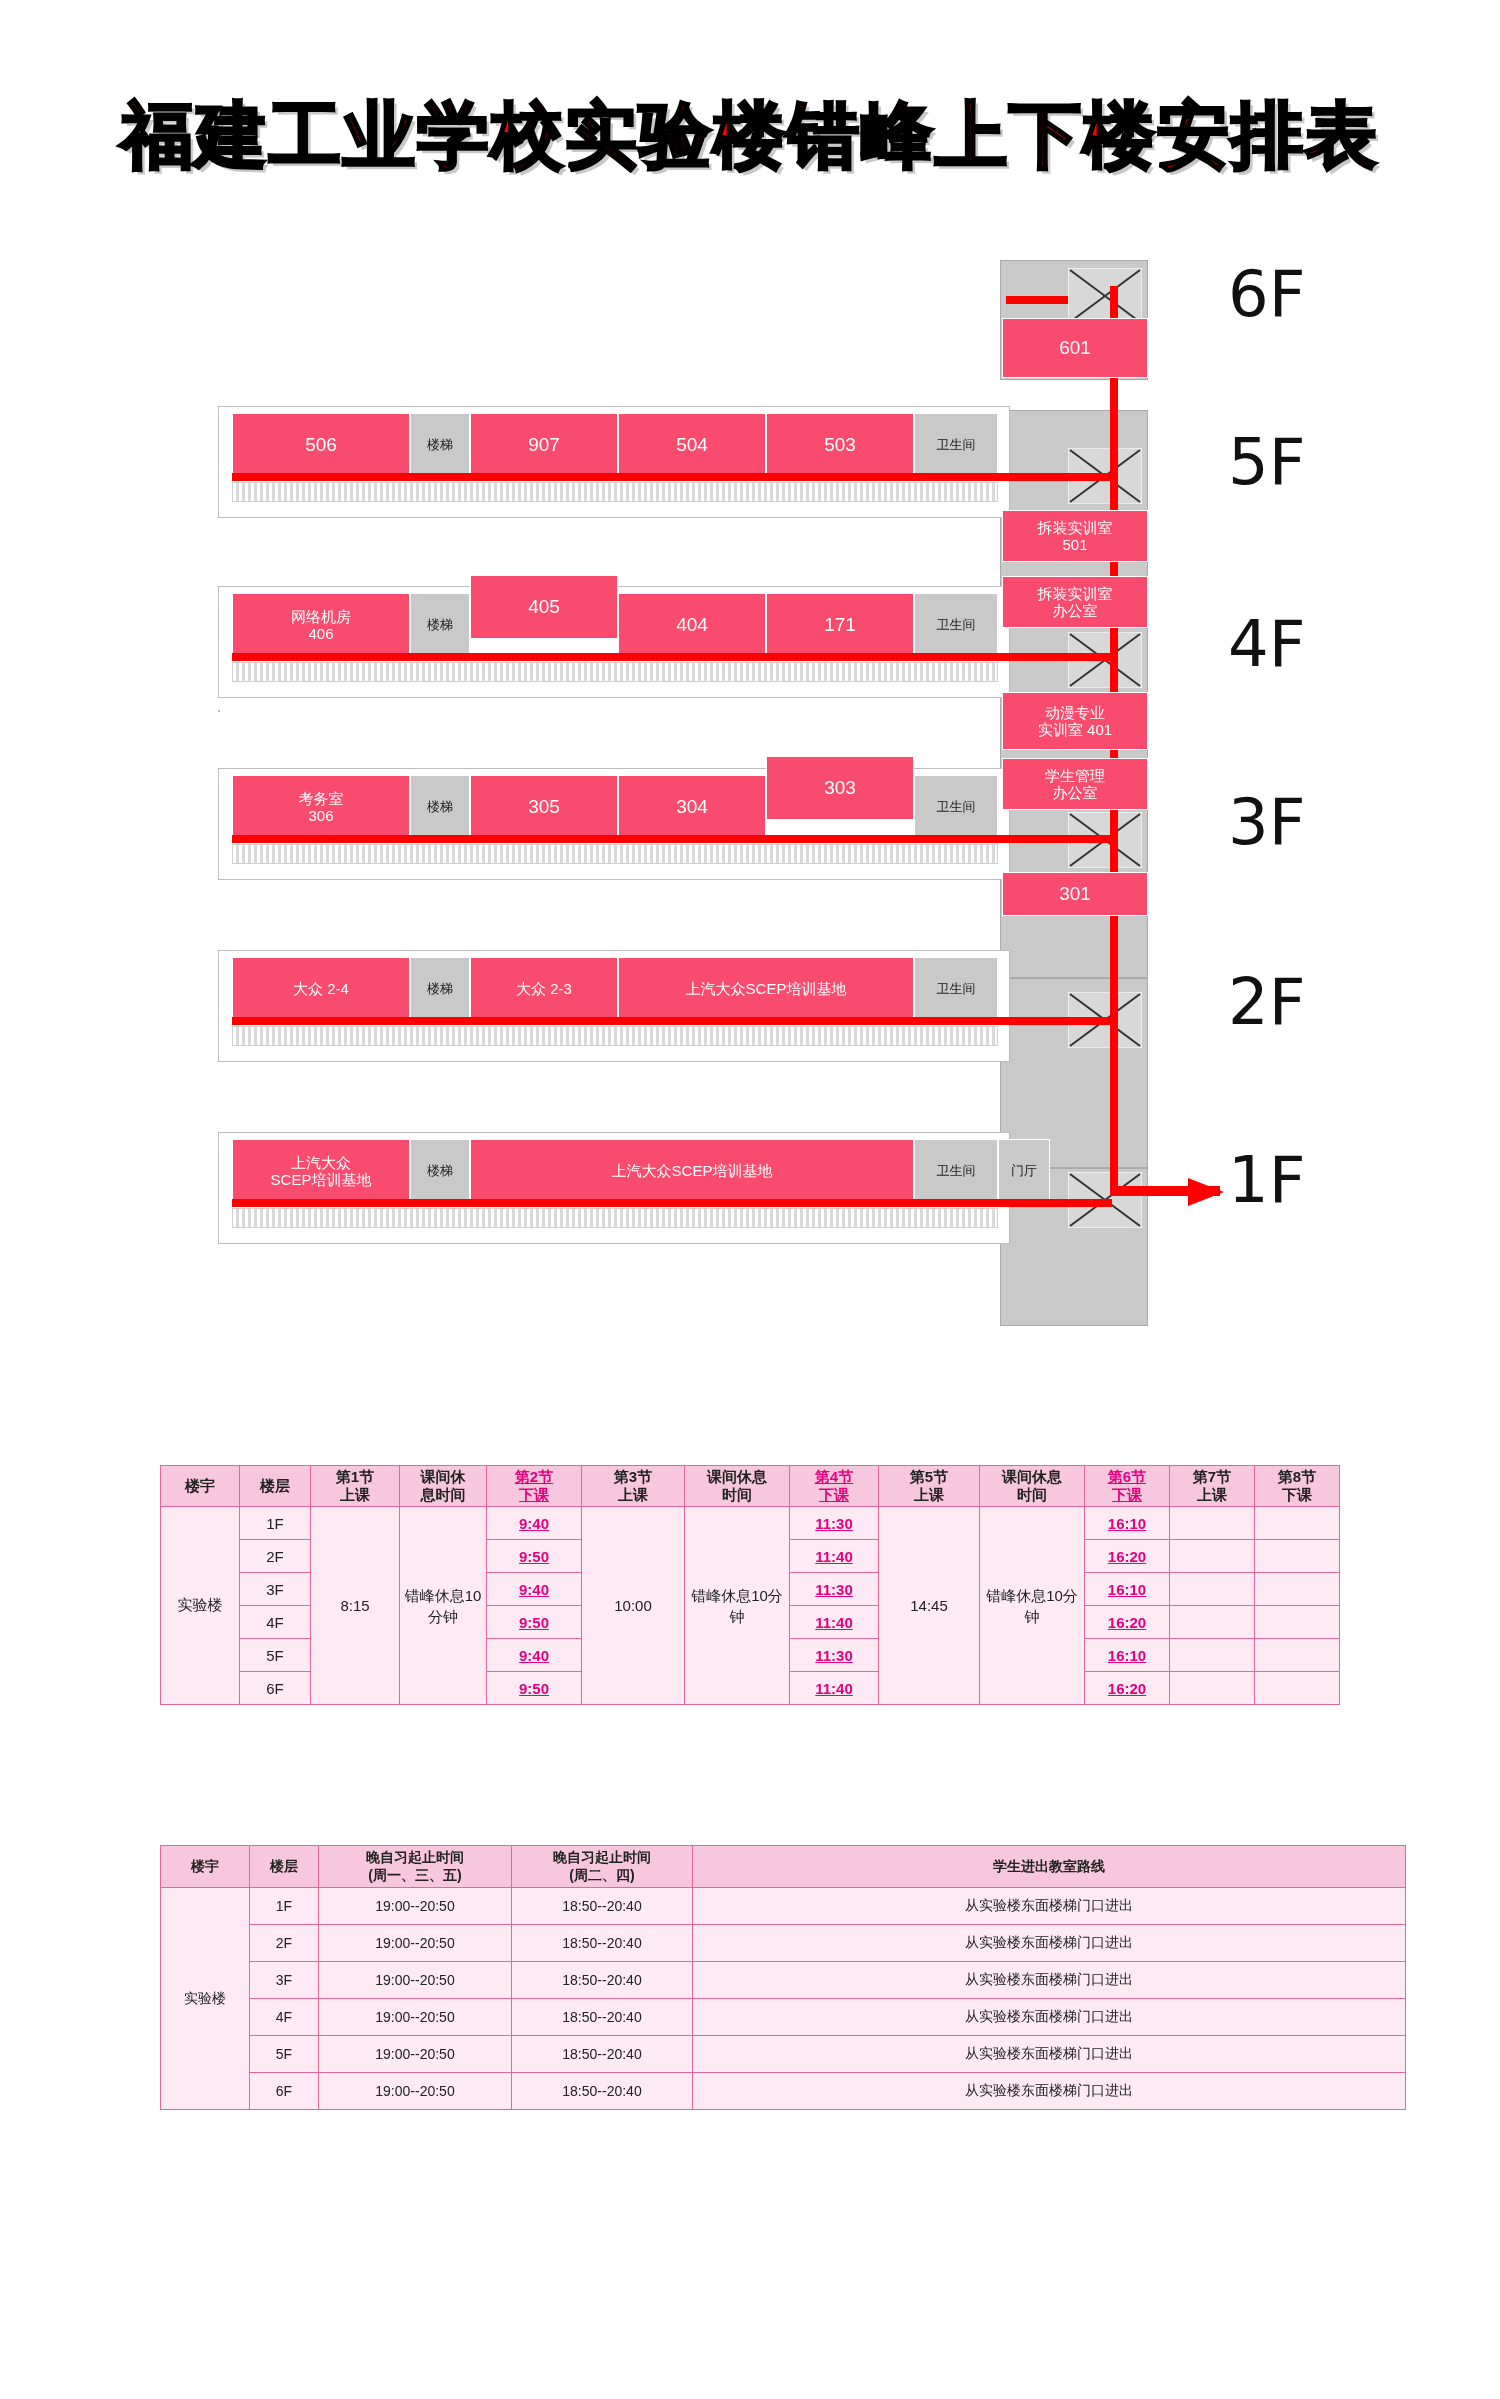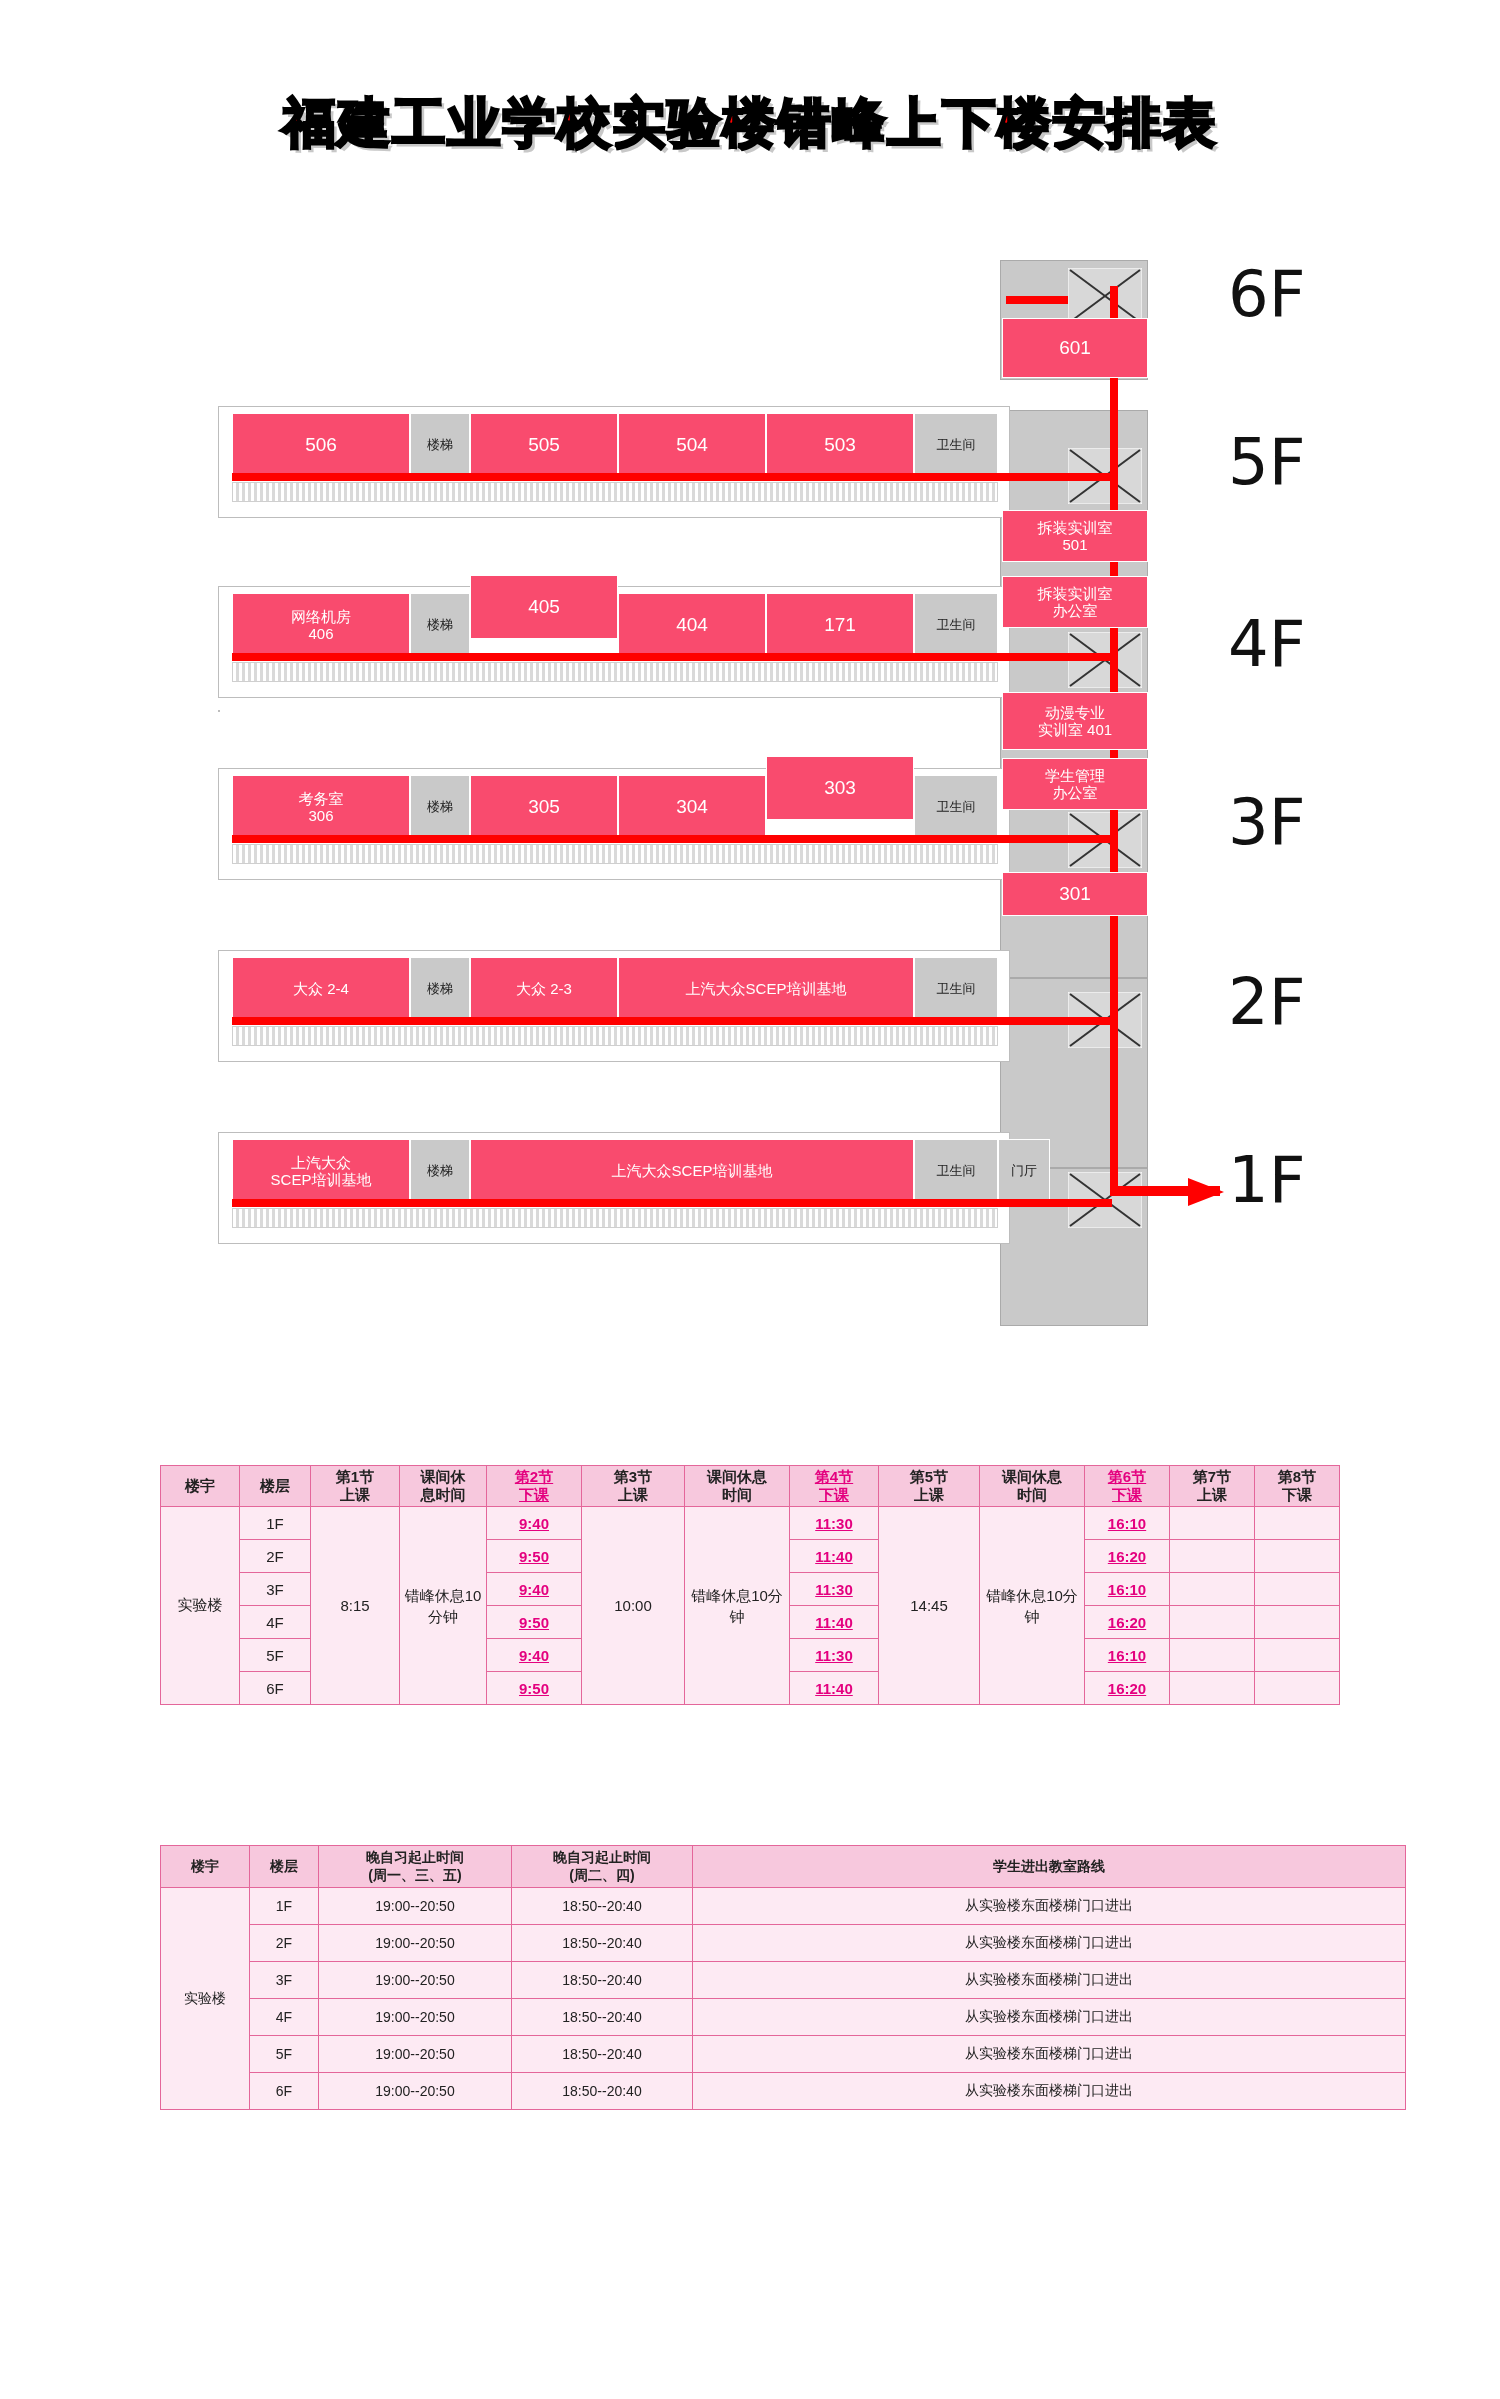--- a/index.html
+++ b/index.html
@@ -6,21 +6,21 @@
   body{
     width:1500px;height:2399px;
     background:#ffffff;
     font-family:"Liberation Sans","DejaVu Sans",sans-serif;
     position:relative;
     overflow:hidden;
   }
   
   #title{
     position:absolute;left:0;top:88px;width:1500px;text-align:center;
-    font-size:53px;font-weight:bold;letter-spacing:2px;
+    font-size:72px;font-weight:bold;letter-spacing:2px;
     color:#ff0000;
     -webkit-text-stroke:3px #000;
     text-shadow:4px 4px 0 #c8c8c8;
     font-family:"DejaVu Sans",sans-serif;
     white-space:nowrap;
   }
   
   #diagram{position:absolute;left:0;top:270px;width:1500px;height:680px;}
   .floor-label{
     position:absolute;font-size:64px;color:#111;font-weight:normal;
@@ -133,21 +133,21 @@
 
   <div class="room big" style="left:1002px;top:48px;width:146px;height:60px;">601</div>
   <div class="redline" style="left:1006px;top:26px;width:62px;height:8px;"></div>
 
   <div class="corridor" style="left:218px;top:440px;width:0;height:0;"></div>
   <div class="room big" style="left:232px;top:440px;width:0;height:0;"></div>
 
   <div class="corridor" style="left:218px;top:136px;width:790px;height:110px;"></div>
   <div class="room big" style="left:232px;top:143px;width:178px;height:64px;">506</div>
   <div class="grey" style="left:410px;top:143px;width:60px;height:64px;">楼梯</div>
-  <div class="room big" style="left:470px;top:143px;width:148px;height:64px;">505</div>
+  <div class="room big" style="left:470px;top:143px;width:148px;height:64px;">907</div>
   <div class="room big" style="left:618px;top:143px;width:148px;height:64px;">504</div>
   <div class="room big" style="left:766px;top:143px;width:148px;height:64px;">503</div>
   <div class="grey" style="left:914px;top:143px;width:84px;height:64px;">卫生间</div>
   <div class="hatch" style="left:232px;top:212px;width:766px;height:20px;"></div>
   <div class="redline" style="left:232px;top:203px;width:880px;height:8px;"></div>
   <div class="room" style="left:1002px;top:240px;width:146px;height:52px;white-space:pre-line;">拆装实训室
 501</div>
 
   <div class="corridor" style="left:218px;top:316px;width:790px;height:110px;"></div>
   <div class="room" style="left:232px;top:323px;width:178px;height:64px;white-space:pre-line;">网络机房

